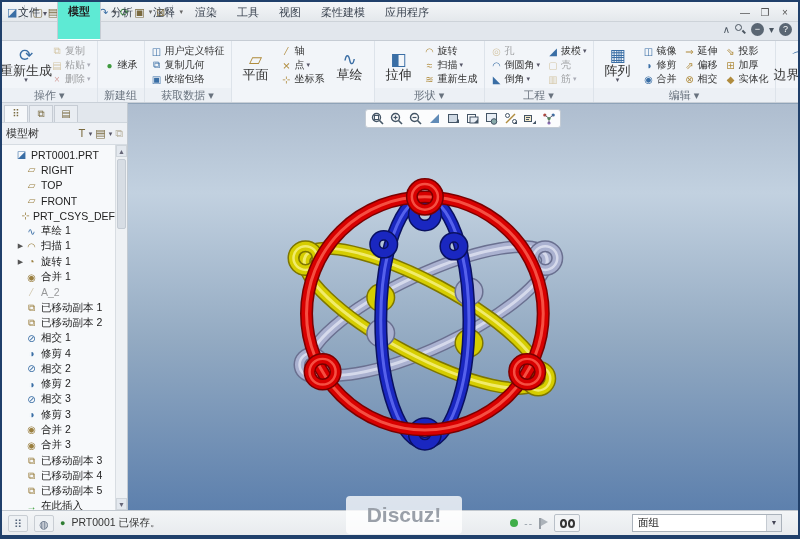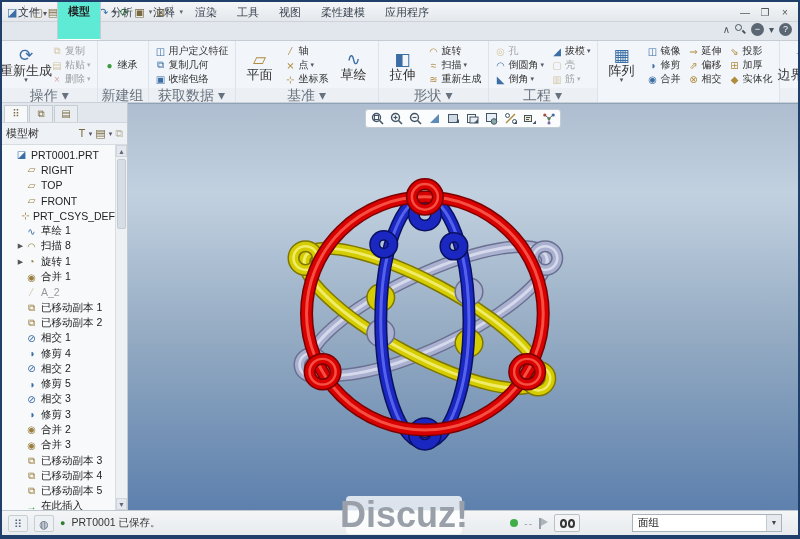--- a/index.html
+++ b/index.html
@@ -27,21 +27,21 @@
   .tstools{position:absolute;right:6px;top:1px;display:flex;align-items:center;gap:5px;}
   .tstools .ti{font-size:10px;color:#4a5560;}
   .tstools .cir{width:13px;height:13px;border-radius:50%;background:#5a6673;color:#fff;font-size:9px;line-height:13px;text-align:center;}
   .mag{width:11px;height:11px;position:relative;}
   .mag i{position:absolute;left:0;top:0;width:7px;height:7px;border:1.5px solid #4a5560;border-radius:50%;}
   .mag b{position:absolute;left:7px;top:7px;width:4px;height:1.5px;background:#4a5560;transform:rotate(45deg);}
   
   .rb{display:flex;background:#f2f5f9;flex:0 0 auto;align-items:stretch;border-bottom:1px solid #c9d0d8;}
   .grp{display:flex;flex-direction:column;border-right:1px solid #dde3ea;}
   .grp .bt{display:flex;align-items:center;padding:2px 4px 1px;height:47px;gap:3px;}
-  .grp .gl{height:14px;font-size:14px;color:#68727e;text-align:center;background:#ecf0f5;line-height:14px;white-space:nowrap;padding:0 4px;}
+  .grp .gl{height:14px;font-size:11px;color:#68727e;text-align:center;background:#ecf0f5;line-height:14px;white-space:nowrap;padding:0 4px;}
   .big{width:40px;display:flex;flex-direction:column;align-items:center;justify-content:center;height:44px;cursor:default;}
   .big .ic{font-size:17px;line-height:18px;color:#b08c3e;}
   .big .lb{font-size:13px;color:#333;white-space:nowrap;line-height:11px;}
   .big .ar{font-size:7px;color:#556;line-height:7px;}
   .colx{display:flex;flex-direction:column;justify-content:center;height:44px;}
   .sm{display:flex;align-items:center;height:14px;font-size:10px;color:#333;white-space:nowrap;padding:0 2px;gap:2px;cursor:default;}
   .sm .ic{width:12px;text-align:center;font-size:10px;color:#b08c3e;}
   .sm .ar{font-size:7px;color:#556;}
   .icb{color:#3a6ea5 !important;} .icg{color:#3f9a3f !important;} .icr{color:#b5453a !important;}
   .dis{opacity:.45;}
@@ -82,21 +82,21 @@
   .flag{width:9px;height:11px;position:relative;opacity:.65;}
   .flag i{position:absolute;left:0;top:0;width:1.5px;height:11px;background:#6a737d;}
   .flag b{position:absolute;left:1.5px;top:0;width:0;height:0;border-top:4px solid transparent;border-bottom:4px solid transparent;border-left:7px solid #8a939d;}
   .bino{width:26px;height:18px;border:1px solid #b9c0c8;background:#f2f4f6;border-radius:2px;display:flex;align-items:center;justify-content:center;gap:1px;}
   .bino span{width:7px;height:9px;border:2px solid #333;border-radius:50%;}
   .ddl{width:150px;height:18px;border:1px solid #aab2bb;background:#fff;display:flex;align-items:center;font-size:10.5px;color:#222;padding-left:5px;}
   .ddl .da{margin-left:auto;width:15px;height:16px;background:#e7eaee;border-left:1px solid #c5cbd2;text-align:center;font-size:7px;line-height:16px;color:#445;}
   
   .wm{position:absolute;left:344px;top:494px;width:116px;height:38px;background:rgba(255,255,255,.78);
       border-radius:4px;display:flex;align-items:center;justify-content:center;z-index:20;}
-  .wm span{font-size:36px;font-weight:bold;color:#9aa0a9;letter-spacing:0px;}
+  .wm span{font-size:21px;font-weight:bold;color:#9aa0a9;letter-spacing:0px;}
 </style>
 </head>
 <body>
 
 <div id="win">
 
   <div class="tb">
     <div class="qat">
       <span class="qi b">◪</span>
       <span class="sep"></span>
@@ -221,21 +221,20 @@
           <div class="sm">
               <span class="ic">⊹</span>
               <span>坐标系</span>
             </div>
         </div>
         <div class="big">
           <span class="ic icb">∿</span>
           <span class="lb">草绘</span>
         </div>
       </div>
-      <div class="gl"><span>基准</span> <span>▾</span></div>
     </div>
 
     <div class="grp">
       <div class="bt">
         <div class="big">
           <span class="ic icb">◧</span>
           <span class="lb">拉伸</span>
         </div>
         <div class="colx">
           <div class="sm">
@@ -337,20 +336,21 @@
           <div class="sm">
               <span class="ic">⊞</span>
               <span>加厚</span>
             </div>
           <div class="sm">
               <span class="ic">◆</span>
               <span>实体化</span>
             </div>
         </div>
       </div>
+      <div class="gl"><span>编辑</span> <span>▾</span></div>
     </div>
 
     <div class="grp">
       <div class="bt">
         <div class="big">
           <span class="ic icb">⌒</span>
           <span class="lb">边界混合</span>
         </div>
 
       </div>
@@ -405,21 +405,21 @@
               <span>PRT_CSYS_DEF</span>
             </div>
           <div class="trow l1">
               <span class="car"></span>
               <span class="tic b">∿</span>
               <span>草绘 1</span>
             </div>
           <div class="trow l1">
               <span class="car">▶</span>
               <span class="tic">◠</span>
-              <span>扫描 8</span>
+              <span>扫描 1</span>
             </div>
           <div class="trow l1">
               <span class="car">▶</span>
               <span class="tic">◔</span>
               <span>旋转 1</span>
             </div>
           <div class="trow l1">
               <span class="car"></span>
               <span class="tic">◉</span>
               <span>合并 1</span>
@@ -450,21 +450,21 @@
               <span>修剪 4</span>
             </div>
           <div class="trow l1">
               <span class="car"></span>
               <span class="tic b">⊘</span>
               <span>相交 2</span>
             </div>
           <div class="trow l1">
               <span class="car"></span>
               <span class="tic b">◑</span>
-              <span>修剪 5</span>
+              <span>修剪 2</span>
             </div>
           <div class="trow l1">
               <span class="car"></span>
               <span class="tic b">⊘</span>
               <span>相交 3</span>
             </div>
           <div class="trow l1">
               <span class="car"></span>
               <span class="tic b">◑</span>
               <span>修剪 3</span>

